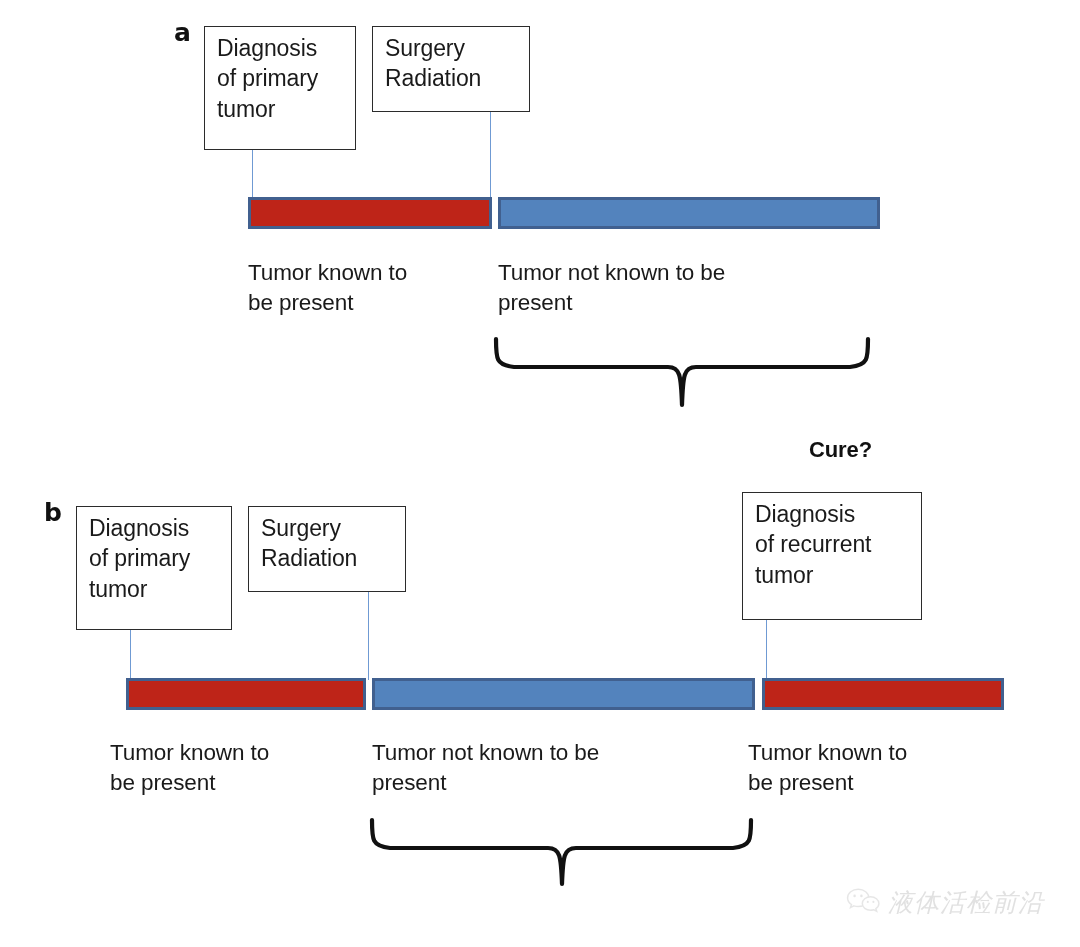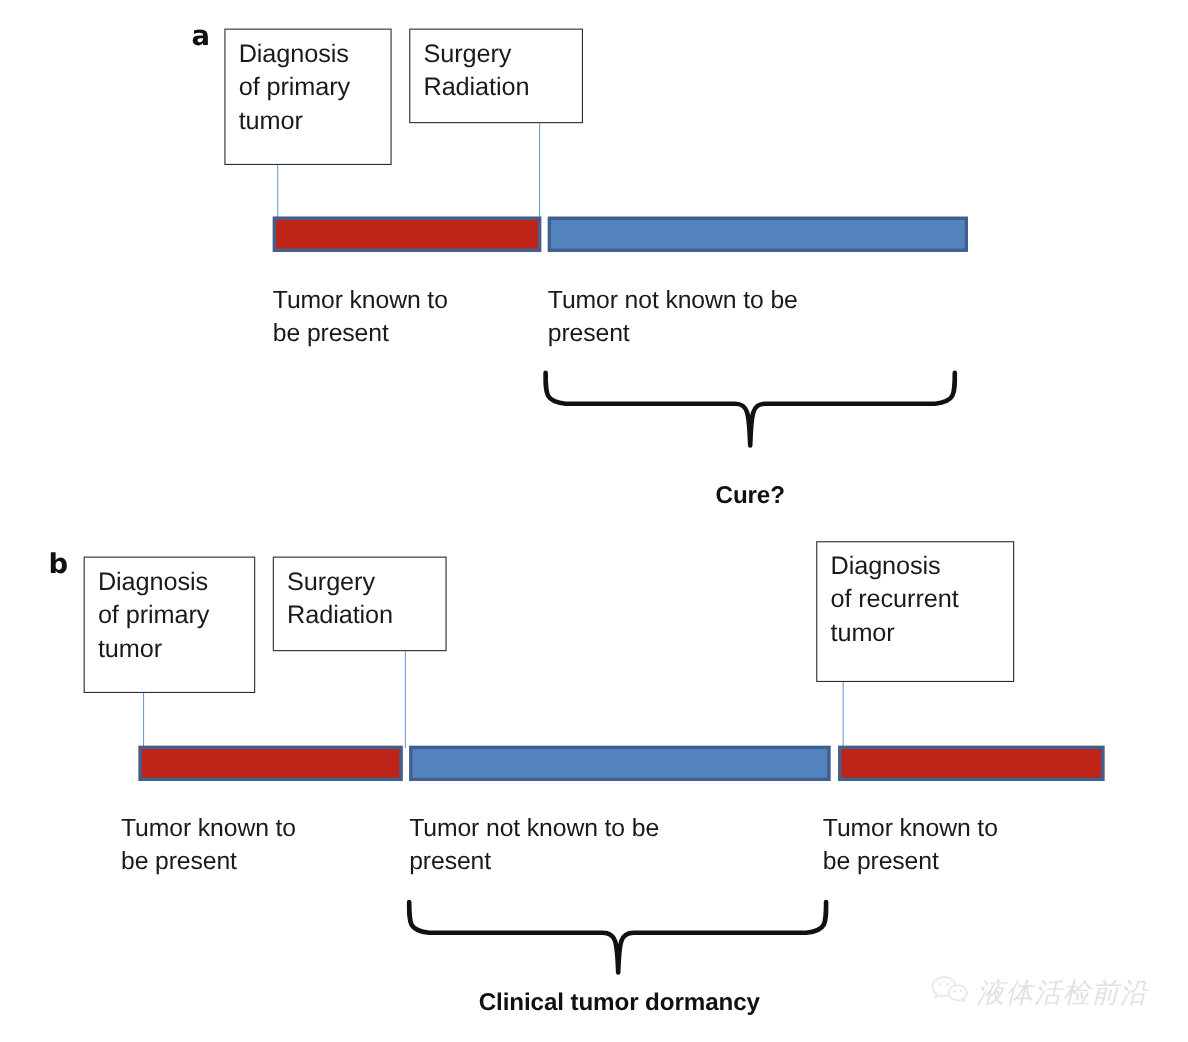--- a/index.html
+++ b/index.html
@@ -71,21 +71,21 @@
     letter-spacing: -0.1px;
   }
 
   
   .brace svg { display: block; overflow: visible; }
 
   
   .brace-label {
     font-weight: 700;
     font-size: 22px;
-    text-align: center;
+    text-align: right;
     color: #111111;
     letter-spacing: -0.1px;
   }
 
   
   .watermark {
     display: flex;
     align-items: center;
     gap: 8px;
     opacity: 0.42;
@@ -162,21 +162,20 @@
   <div class="abs caption" style="left:748px; top:738px; width:270px;">Tumor known to
 be present</div>
 
   <div class="abs brace" style="left:368px; top:818px; width:387px; height:70px;">
     <svg width="387" height="70" viewBox="0 0 387 70" fill="none" xmlns="http://www.w3.org/2000/svg">
       <path d="M4 2 C4 22, 4 28, 22 30 L180 30 C192 30, 193 38, 194 66
                C195 38, 196 30, 208 30 L365 30 C383 28, 383 22, 383 2" stroke="#111111" stroke-width="4.2" stroke-linecap="round" stroke-linejoin="round" fill="none"></path>
     </svg>
   </div>
 
-  <div class="abs brace-label" style="left:348px; top:898px; width:430px;">Clinical tumor dormancy</div>
 
   <div class="abs watermark" style="left:846px; top:886px;">
     <span class="wechat-icon">
       <svg width="34" height="28" viewBox="0 0 34 28" fill="none" xmlns="http://www.w3.org/2000/svg">
         <path d="M12.2 2.2C6.3 2.2 1.6 6.1 1.6 10.9c0 2.7 1.5 5.1 3.9 6.7l-1 3 3.4-1.7c1.3.4 2.7.6 4.3.6 5.9 0 10.6-3.9 10.6-8.6S18.1 2.2 12.2 2.2z" stroke="#c6c6c6" stroke-width="1.5" fill="none"></path>
         <circle cx="8.6" cy="8.9" r="1.3" fill="#c6c6c6"></circle>
         <circle cx="15.4" cy="8.9" r="1.3" fill="#c6c6c6"></circle>
         <path d="M24.6 9.7c-4.6 0-8.3 3.1-8.3 6.8 0 3.8 3.7 6.8 8.3 6.8 1.1 0 2.2-.2 3.2-.5l2.9 1.4-.8-2.5c1.8-1.2 3-3.1 3-5.2 0-3.7-3.7-6.8-8.3-6.8z" stroke="#c6c6c6" stroke-width="1.5" fill="#ffffff"></path>
         <circle cx="21.8" cy="14.9" r="1.05" fill="#c6c6c6"></circle>
         <circle cx="27.4" cy="14.9" r="1.05" fill="#c6c6c6"></circle>

